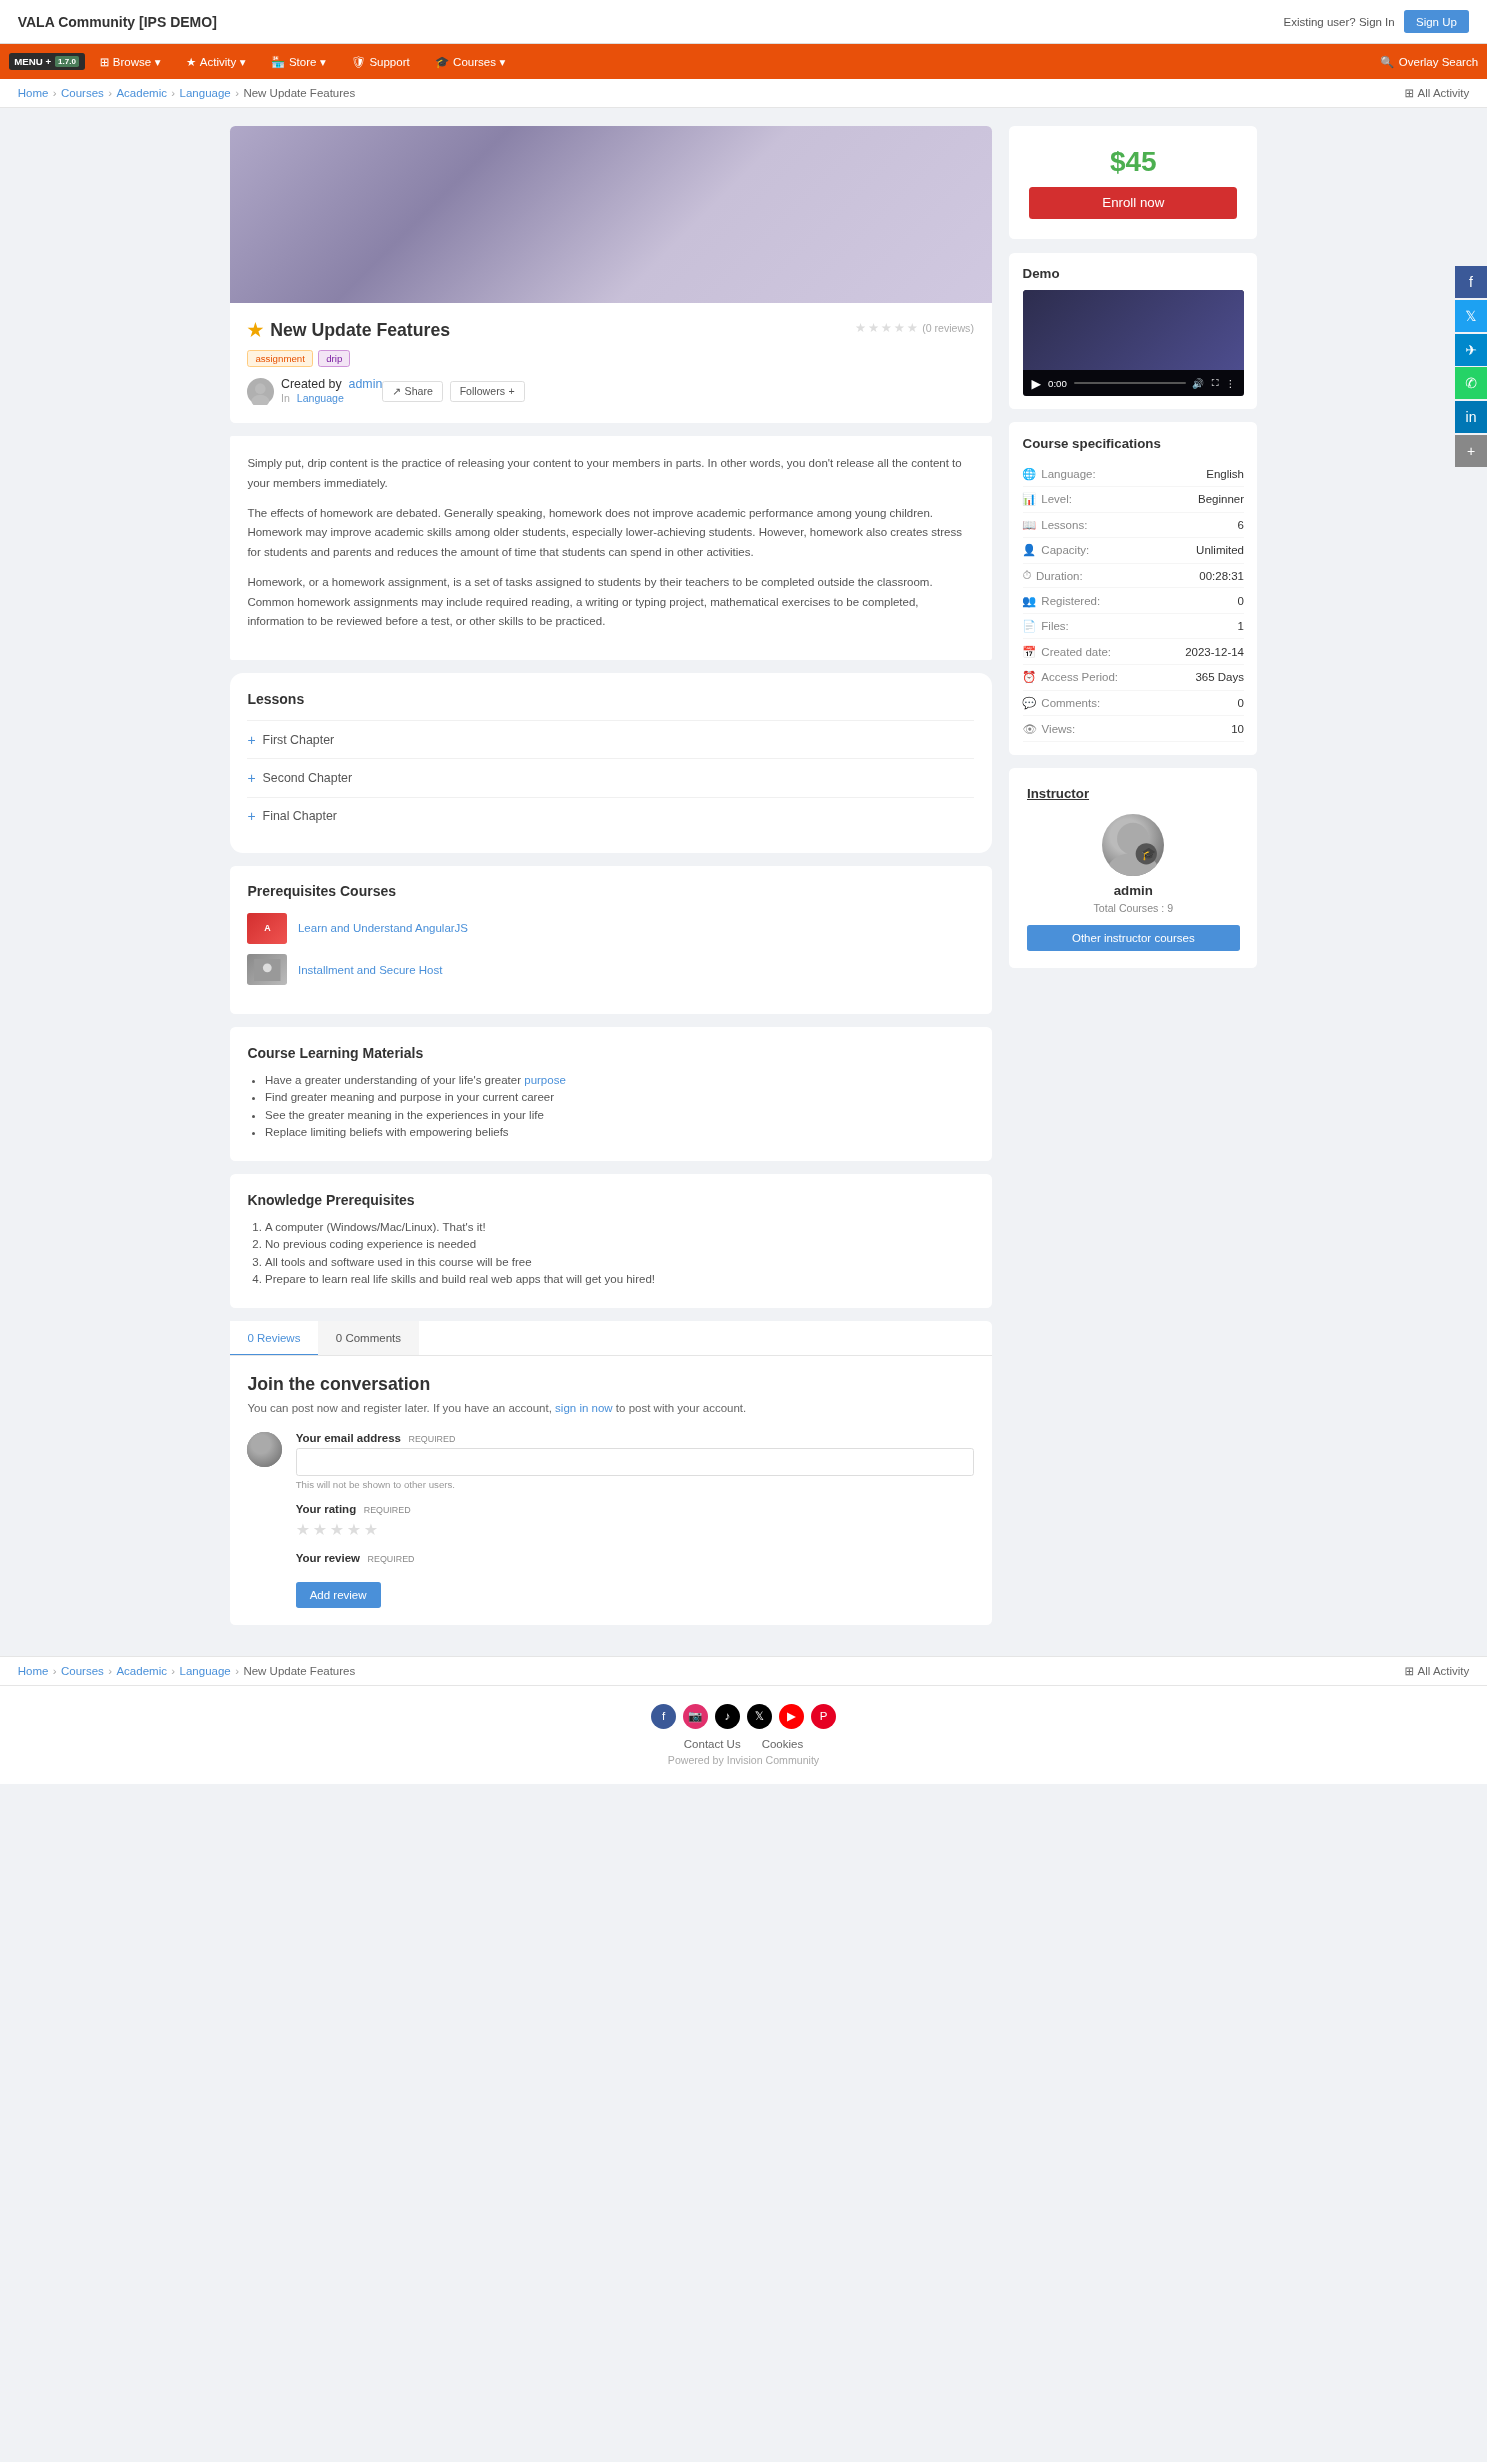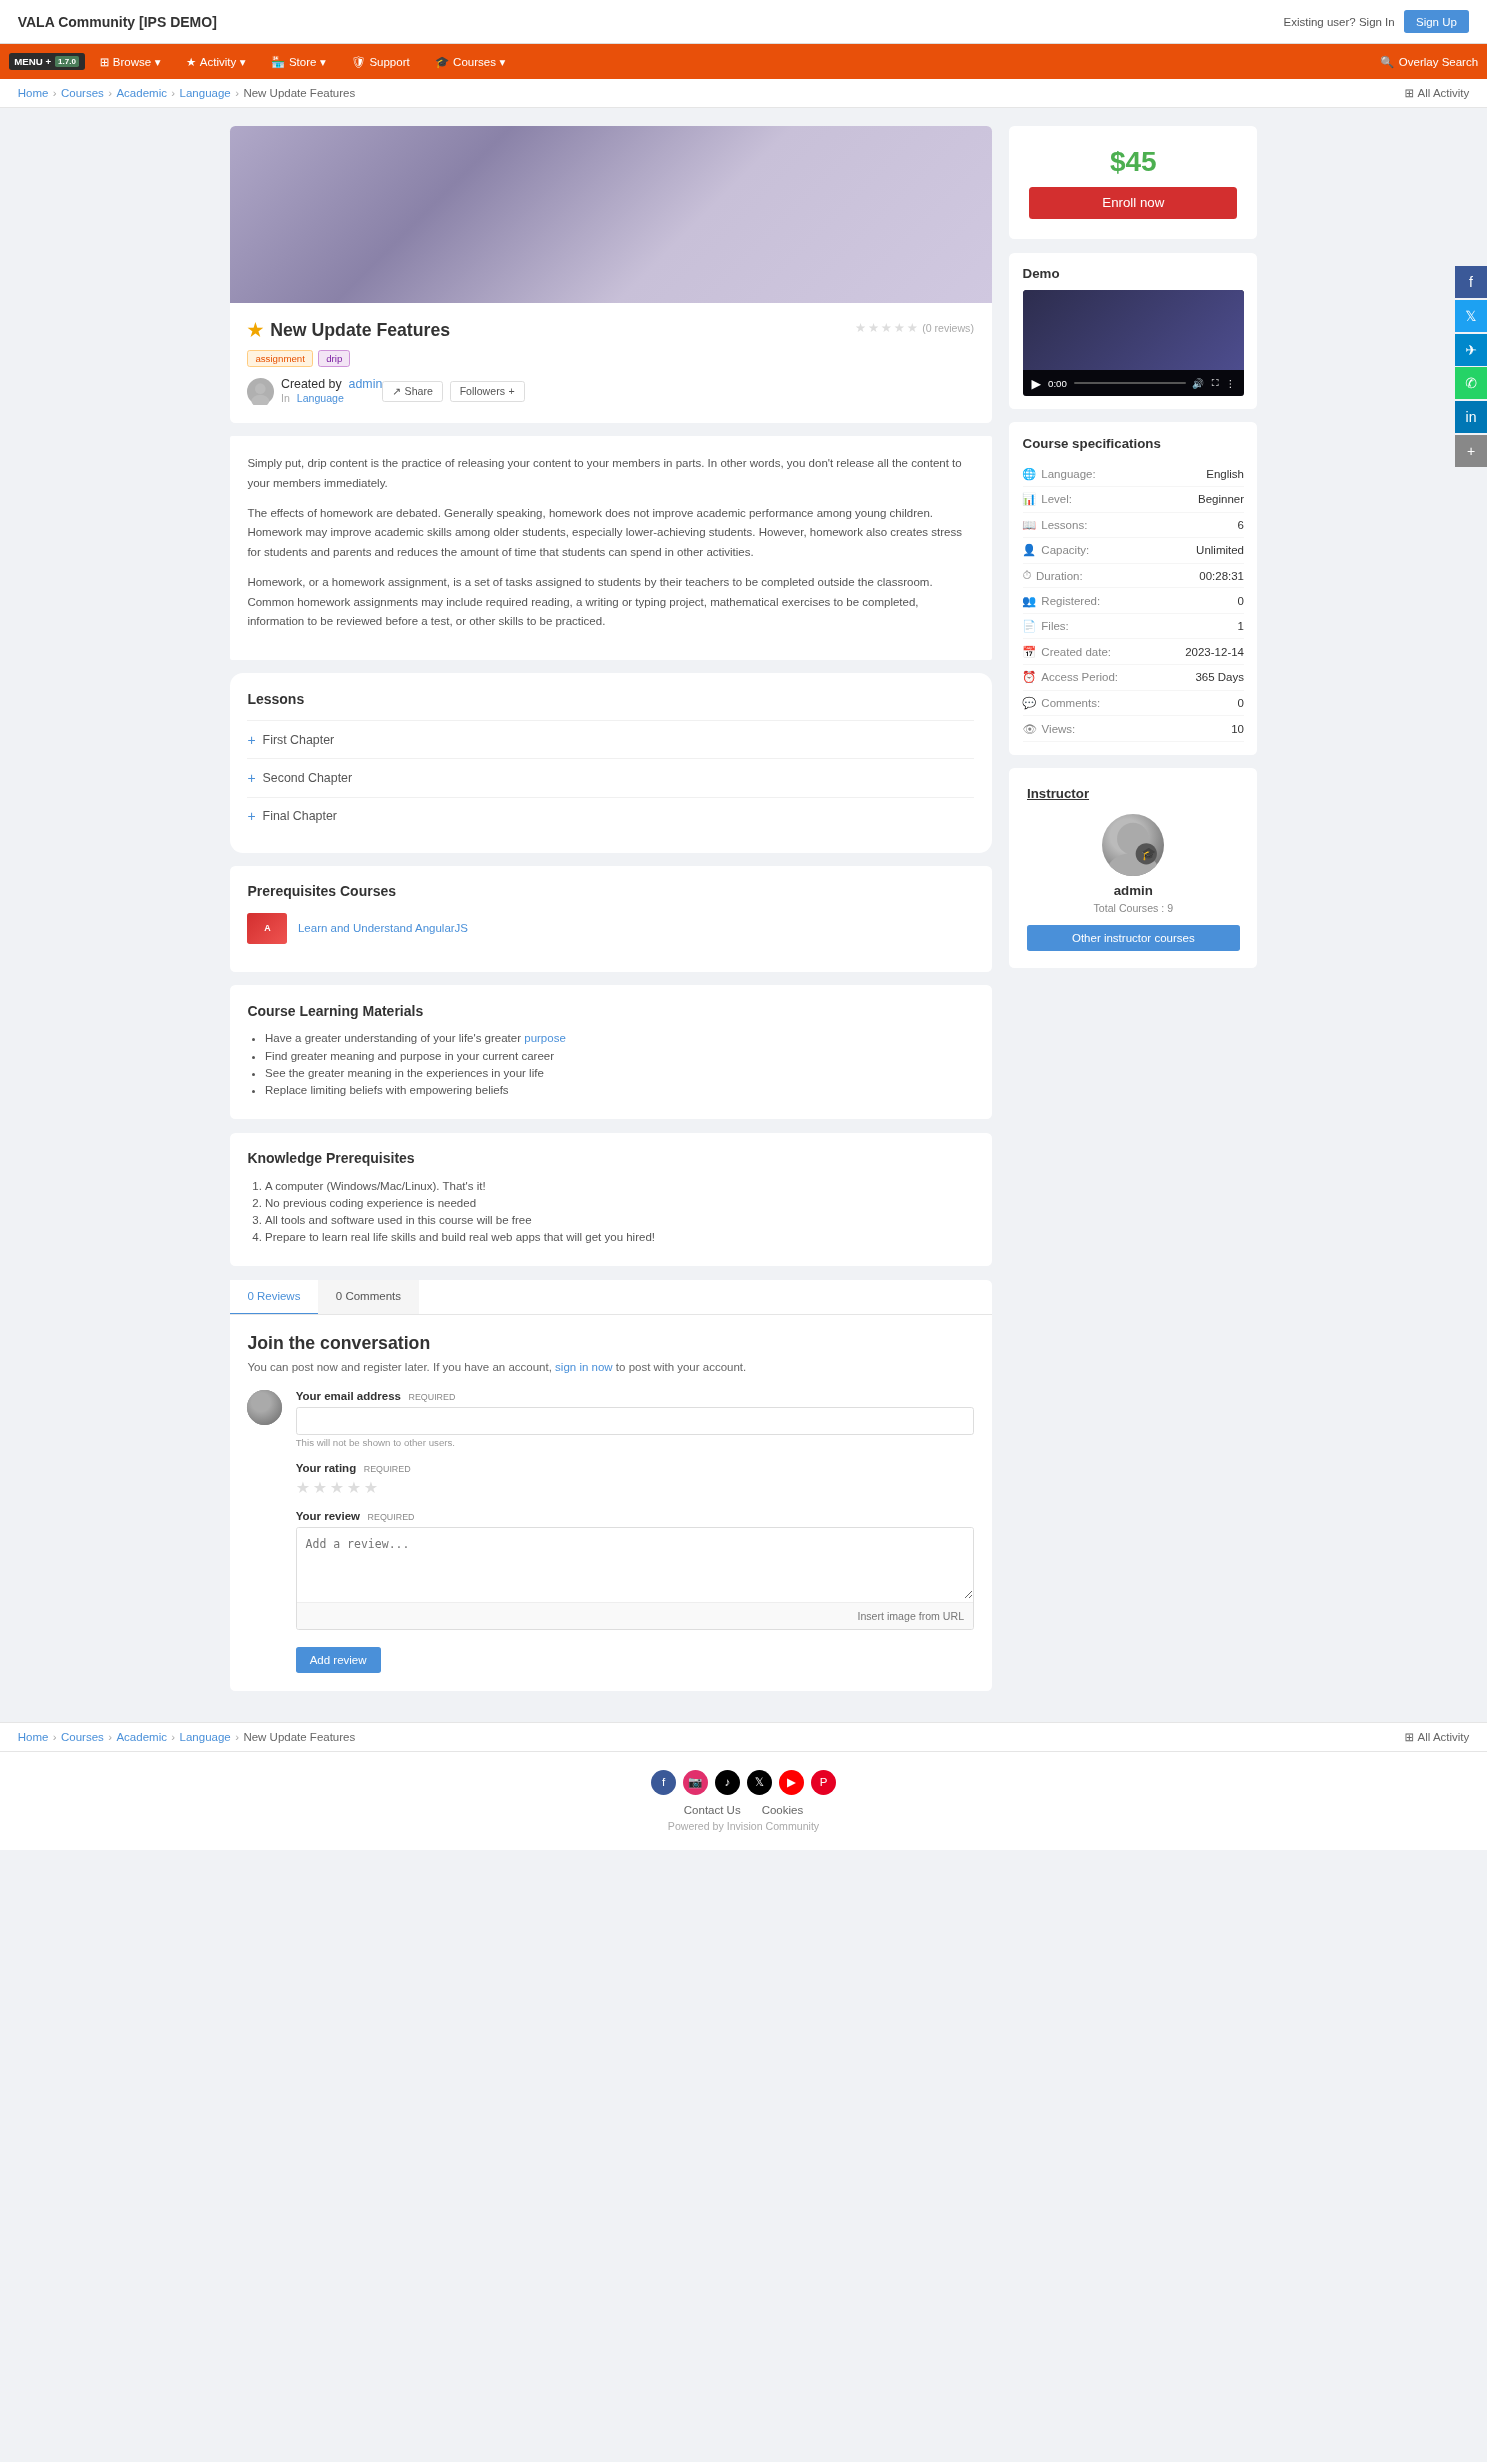--- a/index.html
+++ b/index.html
@@ -707,20 +707,29 @@
         <span>Final Chapter</span>
       </div>
     </div>
 
     <div class="prerequisites-card">
       <div class="section-title">Prerequisites Courses</div>
       <div class="prereq-item">
         <div class="prereq-thumb angular">A</div>
         <a class="prereq-title">Learn and Understand AngularJS</a>
       </div>
+      <div class="prereq-item">
+        <div class="prereq-thumb install">
+          <svg width="26.6" height="22" viewBox="0 0 30 25">
+              <rect width="30" height="25" fill="#999"></rect>
+              <circle cx="15" cy="10" r="5" fill="#ddd"></circle>
+            </svg>
+        </div>
+        <a class="prereq-title">Installment and Secure Host</a>
+      </div>
     </div>
 
     <div class="materials-card">
       <div class="section-title">Course Learning Materials</div>
       <ul>
         <li>
           Have a greater understanding of your life's greater <span style="color:#4a90d9;">purpose</span>
         </li>
         <li>Find greater meaning and purpose in your current career</li>
         <li>See the greater meaning in the experiences in your life</li>
@@ -777,26 +786,20 @@
                 <span class="rating-star">★</span>
                 <span class="rating-star">★</span>
               </div>
             </div>
 
             <div class="form-group">
               <label class="form-label">
                 <span>Your review</span>
                 <span class="required-badge">REQUIRED</span>
               </label>
-              <div class="review-textarea-wrapper">
-                <textarea class="review-textarea" placeholder="Add a review..." style=""></textarea>
-                <div class="insert-image-bar">
-                  <span>Insert image from URL</span>
-                </div>
-              </div>
             </div>
 
             <button class="add-review-btn">Add review</button>
           </div>
         </div>
       </div>
     </div>
 
   </div>
 

